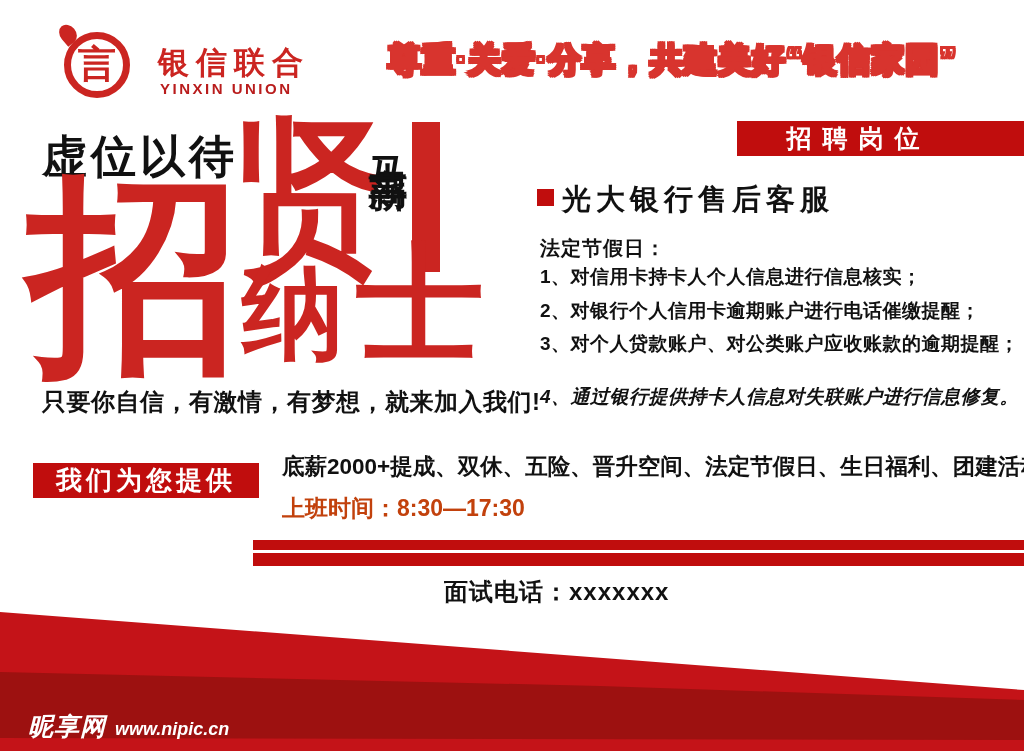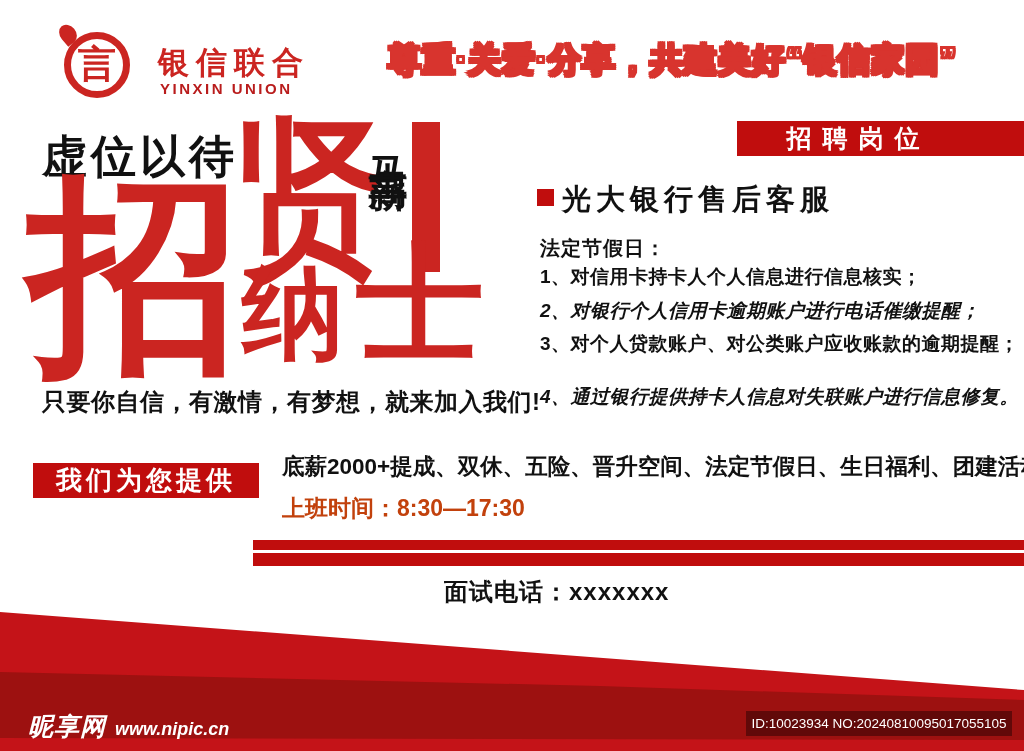--- a/index.html
+++ b/index.html
@@ -50,21 +50,21 @@
   
   .job-title-box {
     left:737px; top:121px; width:287px; height:35px; background:#c00d0d;
     color:#fff; font-size:25px; font-weight:900; letter-spacing:11px;
     display:flex; align-items:center; justify-content:center; padding-right:60px;padding-left:16px;
   }
   .position-bullet { left:537px; top:189px; width:17px; height:17px; background:#c00d0d; }
   .position-title  { left:562px; top:180px; color:#111; font-size:29px; font-weight:900; letter-spacing:5px; }
   .duties-title { left:540px; top:235px; color:#111; font-size:20px; font-weight:900; letter-spacing:1px; }
   .duty { left:540px; color:#111; font-size:19px; font-weight:700; letter-spacing:0.5px; white-space:nowrap; }
-  .duty-1 { top:264px; } .duty-2 { top:298px;font-style:italic; } .duty-3 { top:331px; } .duty-4 { top:384px;font-style:italic; }
+  .duty-1 { top:264px; } .duty-2 { top:298px; } .duty-3 { top:331px; } .duty-4 { top:384px;font-style:italic; }
 
   
   .offer-box {
     left:33px; top:453px; width:226px; height:35px; background:#c00d0d;
     color:#fff; font-size:26px; font-weight:900; letter-spacing:4px;
     display:flex; align-items:center; justify-content:center;margin-top:10px;
   }
   .benefits  { left:282px; top:451px; color:#111; font-size:22.5px; font-weight:800; white-space:nowrap; }
   .work-time { left:282px; top:493px; color:#c2410c; font-size:23px; font-weight:800; }
 
@@ -132,15 +132,14 @@
 
   <svg class="abs bottom-art" viewBox="0 0 1024 151" preserveAspectRatio="none">
     <polygon points="0,12 1024,90 1024,151 0,151" fill="#c41318"></polygon>
     <polygon points="0,72 600,86 1024,100 1024,140 0,138" fill="#9d1110"></polygon>
   </svg>
 
   <div class="abs footer-brand">
     <span class="site-name">昵享网</span>
     <span class="site-url">www.nipic.cn</span>
   </div>
-  <div class="abs id-box">ID:10023934 NO:20240810095017055105</div>
 
 </div>
 
 </body></html>

